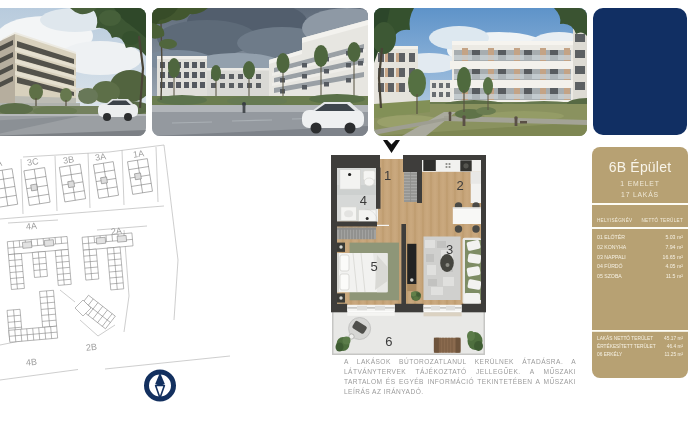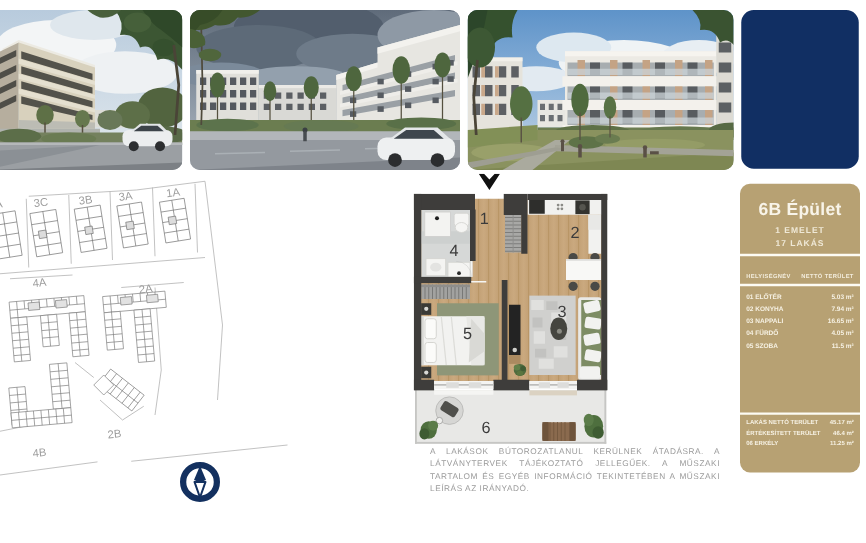--- a/index.html
+++ b/index.html
@@ -663,21 +663,21 @@
         <text x="129" y="35.3">2</text>
         <text x="118.7" y="98.9">3</text>
         <text x="32.3" y="50">4</text>
         <text x="43" y="116">5</text>
         <text x="57.9" y="191.2">6</text>
       </g>
     </svg>
   </div>
 
   <div class="abs" style="left:592px;top:147px;width:95.5px;height:231px;background:#b7a173;border-radius:8px;"></div>
-  <div class="abs" style="left:592px;top:147px;font-weight:bold;">
+  <div class="abs" style="left:592px;top:147px;">
     <svg width="96" height="231" viewBox="0 0 96 231">
       <g font-family="Liberation Sans, sans-serif">
         <text x="48" y="25" font-size="14" fill="#f8f4e9" text-anchor="middle" letter-spacing="0.2">6B Épület</text>
         <text x="48" y="39" font-size="6.8" fill="#efe8d6" text-anchor="middle" letter-spacing="0.8">1 EMELET</text>
         <text x="48" y="50" font-size="6.8" fill="#efe8d6" text-anchor="middle" letter-spacing="0.8">17 LAKÁS</text>
         <rect x="0" y="56" width="96" height="2" fill="#fdfcf4"></rect>
         <text x="5" y="75" font-size="4.6" fill="#f2ecdc" letter-spacing="0.3">HELYISÉGNÉV</text>
         <text x="91" y="75" font-size="4.6" fill="#f2ecdc" text-anchor="end" letter-spacing="0.3">NETTÓ TERÜLET</text>
         <rect x="0" y="80" width="96" height="2" fill="#fdfcf4"></rect>
         <g font-size="5.2" fill="#f6f1e3">

